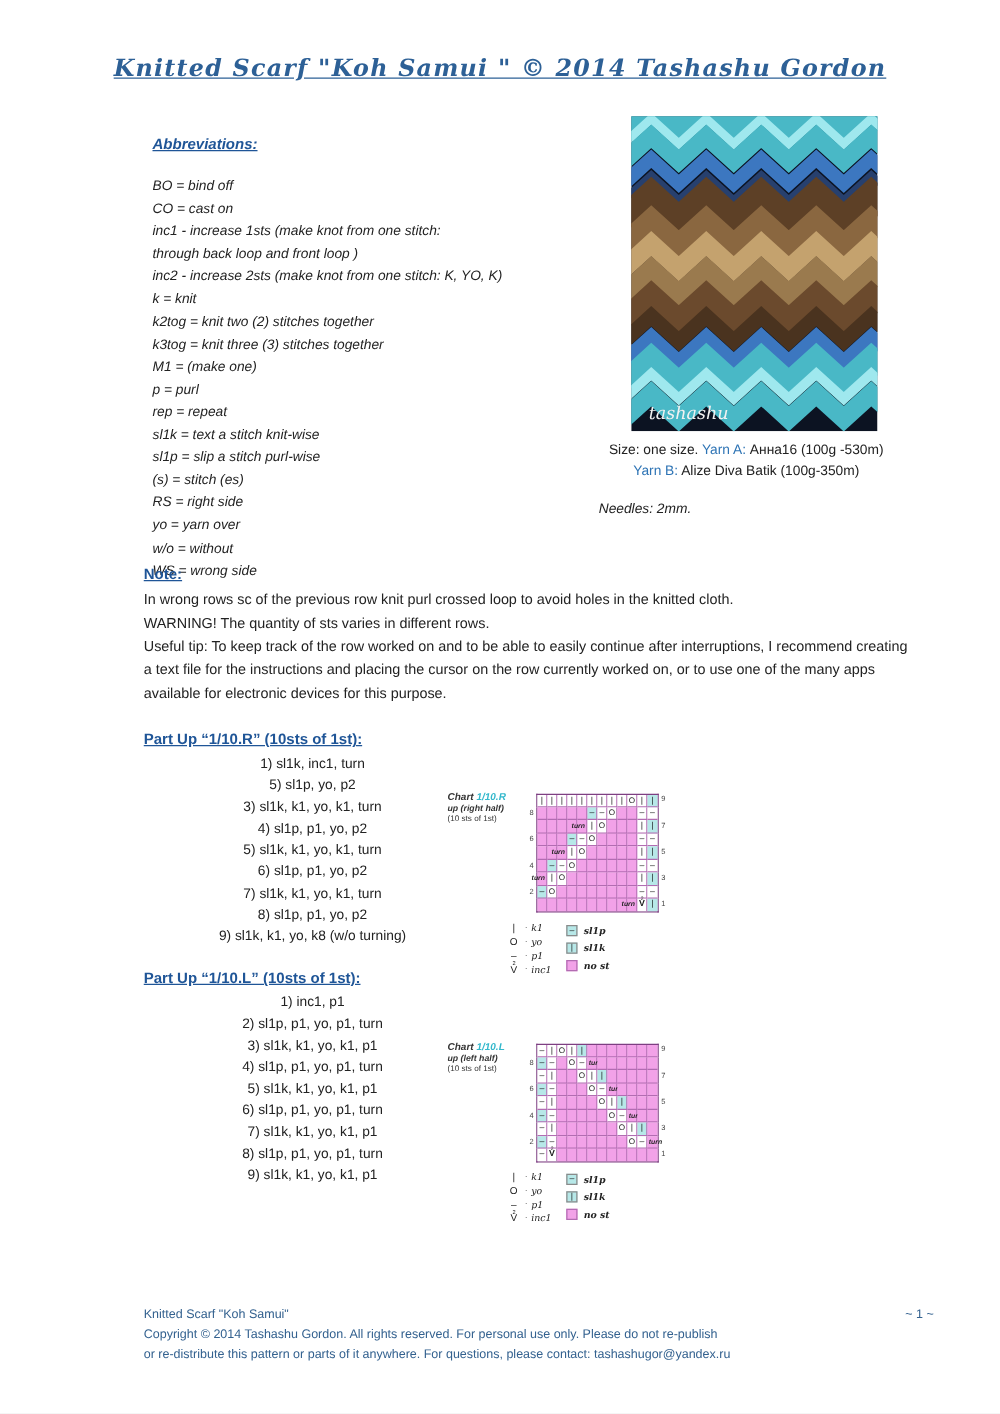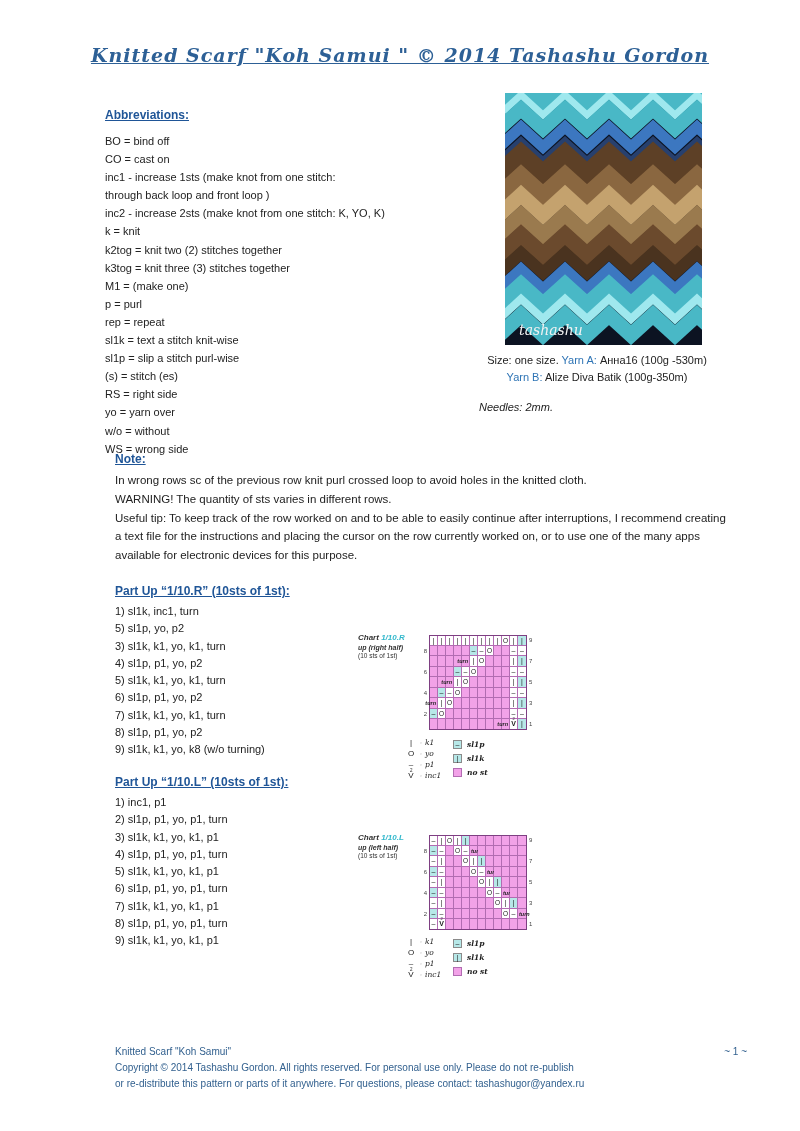--- a/index.html
+++ b/index.html
@@ -6,39 +6,39 @@
   .page{position:relative;width:800px;height:1131px;background:#fff;margin:0 auto;
         font-family:"Liberation Sans",sans-serif;color:#222;overflow:hidden;}
   
   .doc-title{position:absolute;top:44px;left:0;width:100%;text-align:center;
     font-family:"DejaVu Serif",serif;font-style:italic;font-weight:bold;font-size:19px;
     color:#2d6096;letter-spacing:1px;}
   .doc-title span{text-decoration:underline;padding:0 14px;}
   
   .sec-head{font-size:12px;font-weight:bold;color:#1f5597;text-decoration:underline;}
   
-  .abbr{position:absolute;left:105px;top:108px;width:330px;}
-  .abbr .lines{margin-top:10px;}
+  .abbr{position:absolute;left:122px;top:108px;width:330px;font-style:italic;}
+  .abbr .lines{margin-top:18px;}
   .abbr .lines div{font-size:11px;line-height:18.1px;white-space:nowrap;}
   
   .photo{position:absolute;left:505px;top:93px;width:197px;height:252px;}
   
   .materials{position:absolute;left:472px;top:352px;width:250px;font-size:11px;line-height:17px;}
   .materials .ln{text-align:center;}
   .yarn-label{color:#2e74b5;}
   .needles{margin-top:13px;text-align:left;padding-left:7px;font-style:italic;}
   
   .note{position:absolute;left:115px;top:452px;width:620px;}
   .note .paras{margin-top:5px;}
   .note .paras div{font-size:11.5px;line-height:18.8px;}
   
   .part{position:absolute;left:115px;width:270px;}
   .part-r{top:584px;}
   .part-l{top:775px;}
-  .part .steps{margin-top:5px;}
+  .part .steps{margin-top:5px;text-align:center;}
   .part .steps div{font-size:11px;line-height:17.3px;white-space:nowrap;}
   
   .chart{position:absolute;left:358px;width:200px;}
   .chart-1{top:628px;}
   .chart-2{top:828px;}
   .chart-head{position:absolute;left:0;top:6px;width:67px;line-height:8.5px;}
   .chart-head .t1{font-size:8px;font-weight:bold;font-style:italic;color:#333;}
   .chart-head .t1 b{color:#33b8cc;}
   .chart-head .t2{font-size:7px;font-weight:bold;font-style:italic;color:#333;margin-top:1px;}
   .chart-head .t3{font-size:6.5px;color:#333;}

